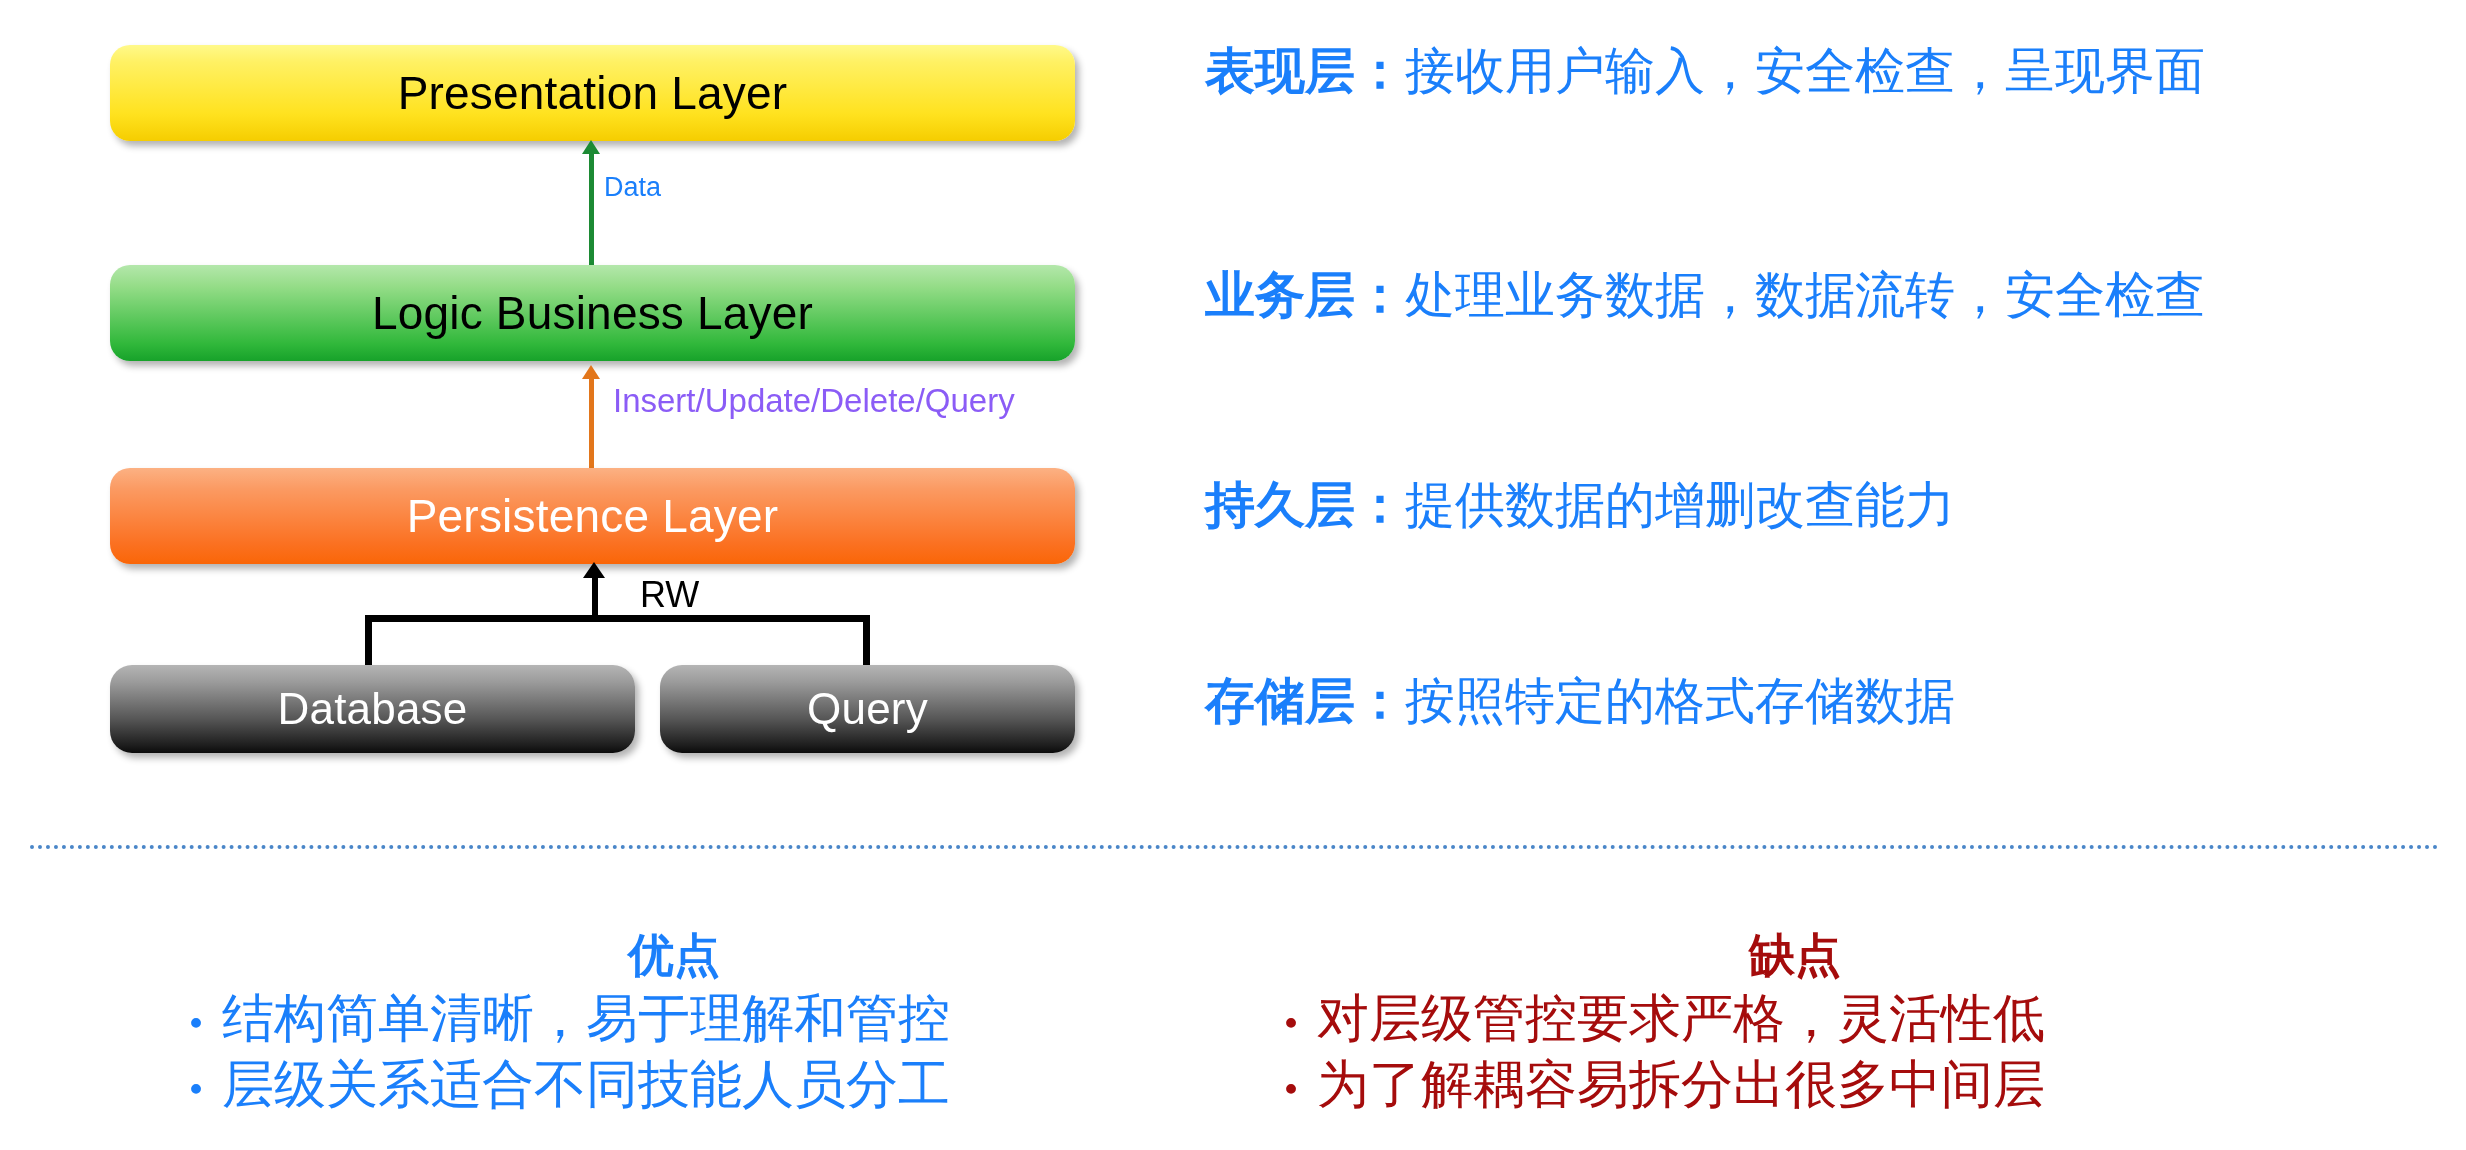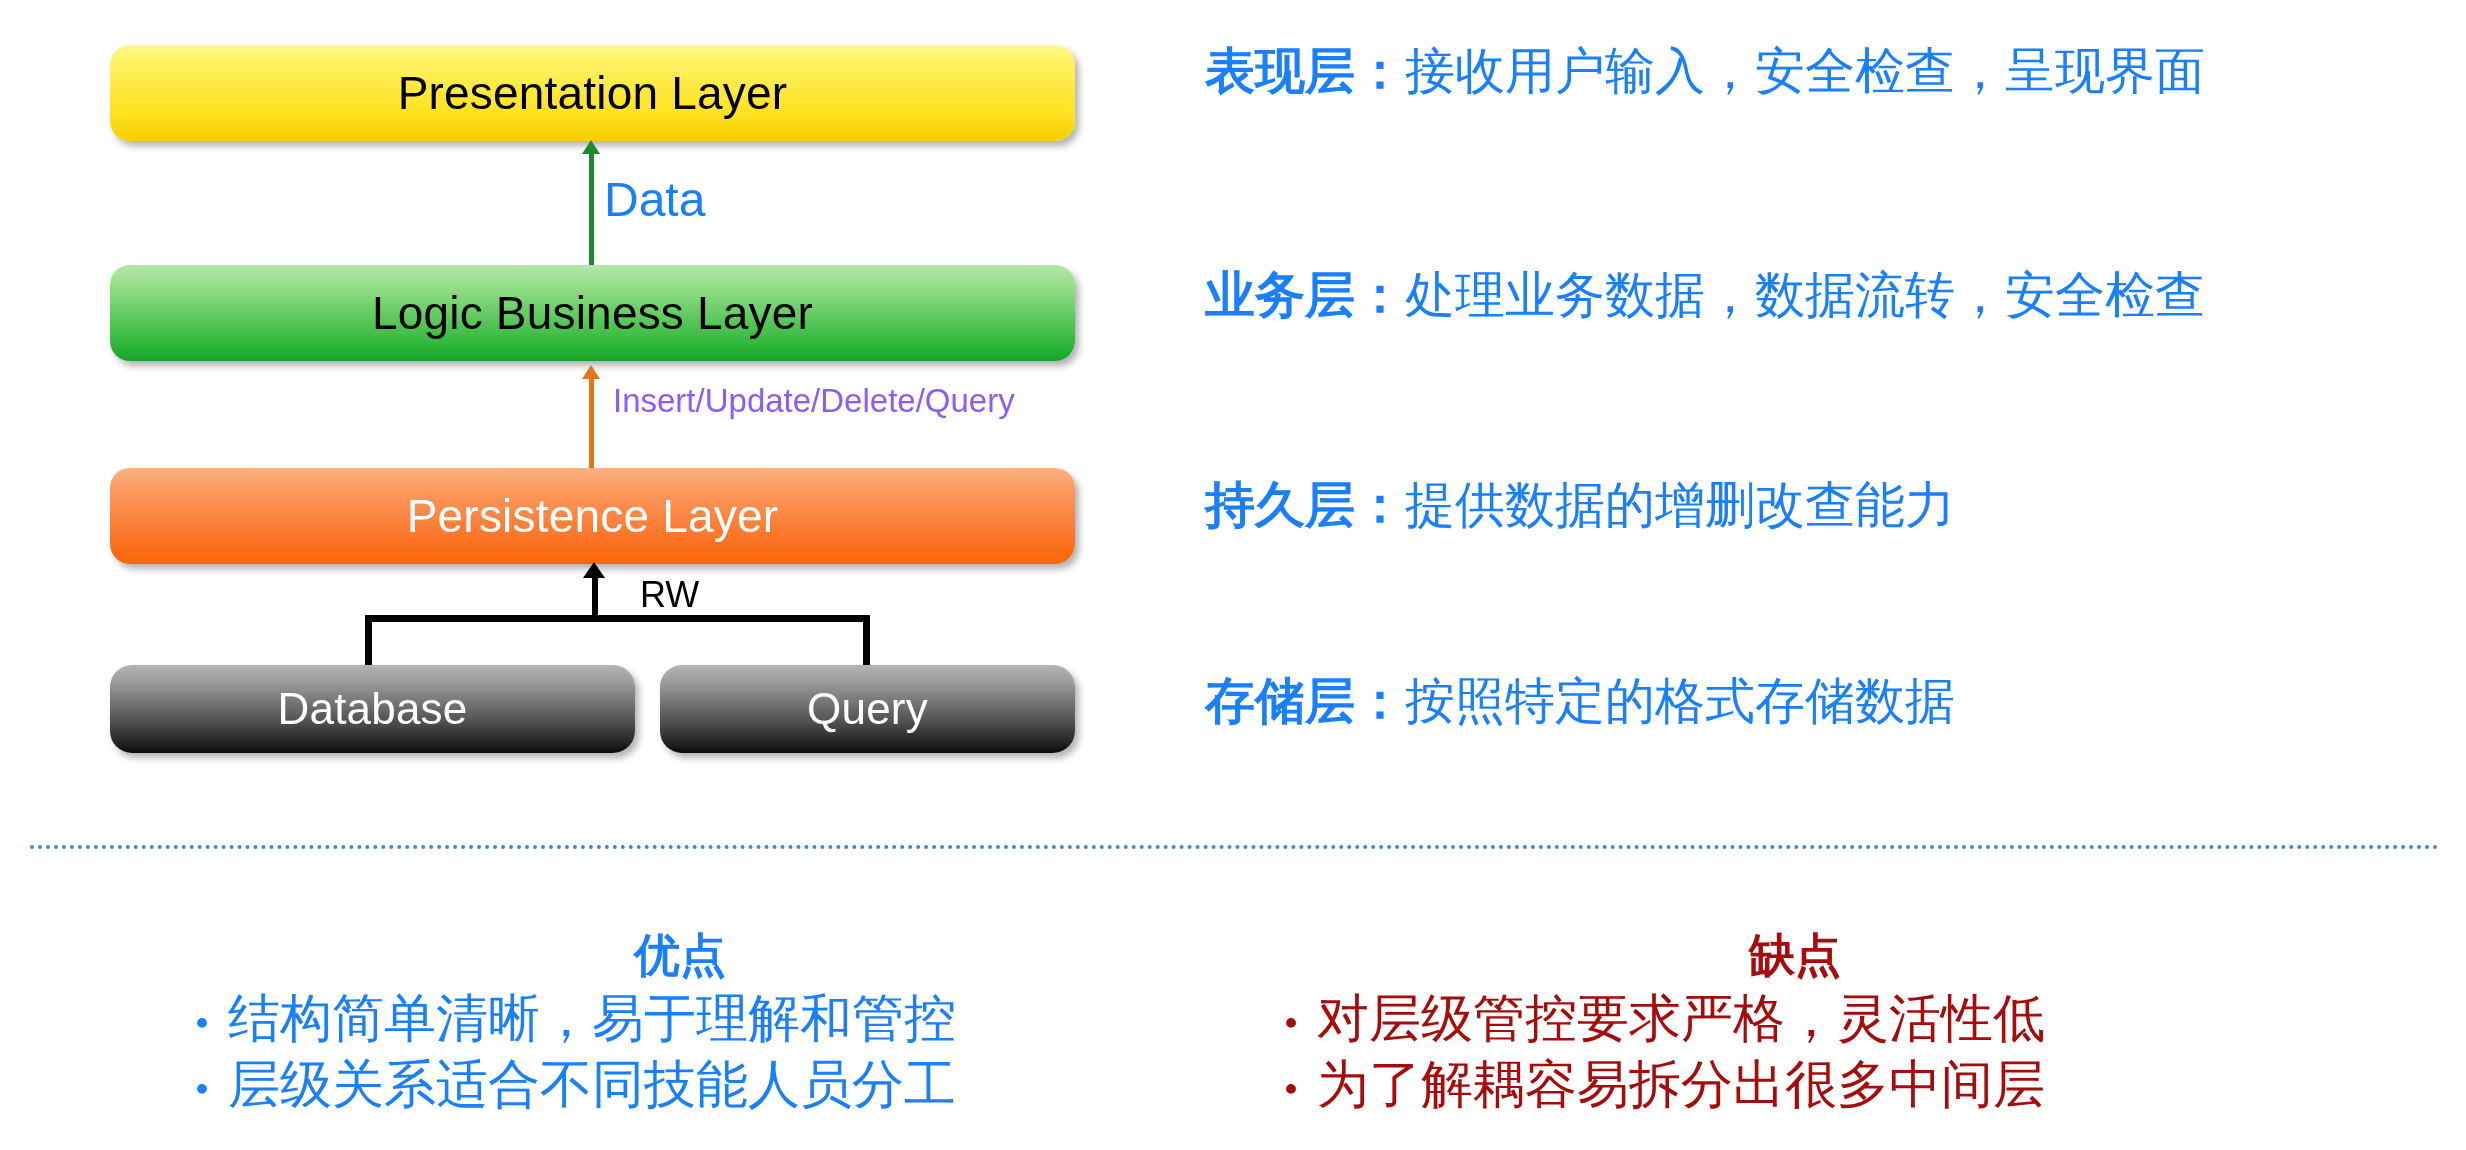--- a/index.html
+++ b/index.html
@@ -93,21 +93,21 @@
     left: 589px; top: 148px; height: 118px;
     background: #1c8a34;
   }
   #arrow-data-head {
     left: 582px; top: 140px;
     border-bottom: 14px solid #1c8a34;
   }
   #label-data {
     position: absolute;
     left: 604px; top: 172px;
-    font-size: 48px;
+    font-size: 27px;
     color: #1a7ffb;
     white-space: nowrap;
   }
 
   
   #arrow-crud-shaft {
     left: 589px; top: 374px; height: 96px;
     background: #e2761b;
   }
   #arrow-crud-head {
@@ -186,21 +186,21 @@
     width: 2410px; height: 0;
     border-top: 4px dotted #4a86c8;
   }
 
   
   .bottom-col {
     position: absolute;
     top: 930px;
     width: 1120px;
   }
-  #col-pros { left: 120px; }
+  #col-pros { left: 114px; }
   #col-cons { left: 1235px; }
 
   .bottom-title {
     text-align: center;
     font-size: 46px;
     font-weight: bold;
     font-family: "DejaVu Serif", "Liberation Serif", serif;
     line-height: 1.1;
     margin-bottom: 4px;
   }

